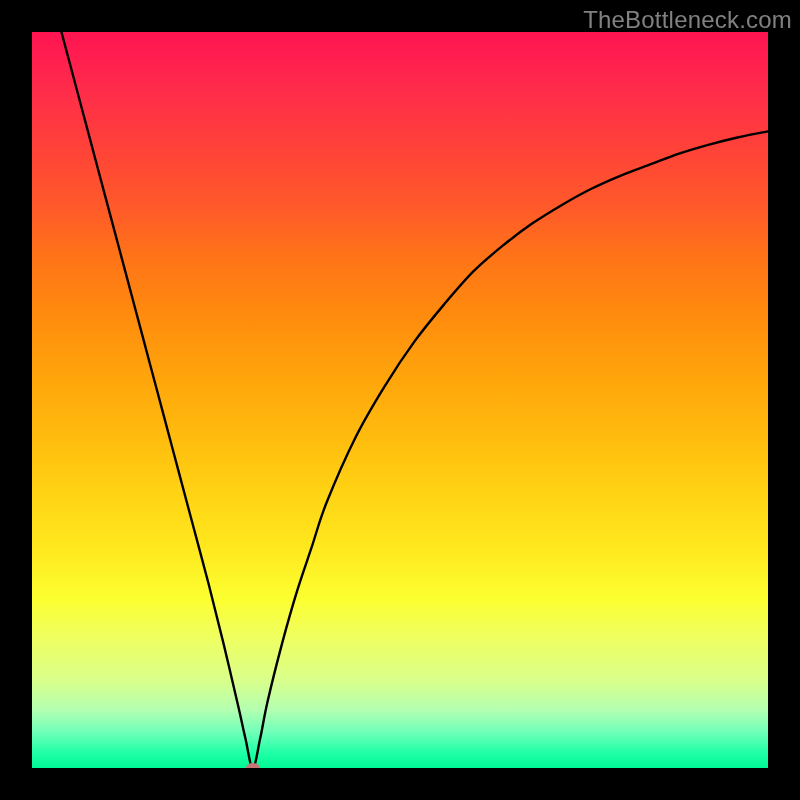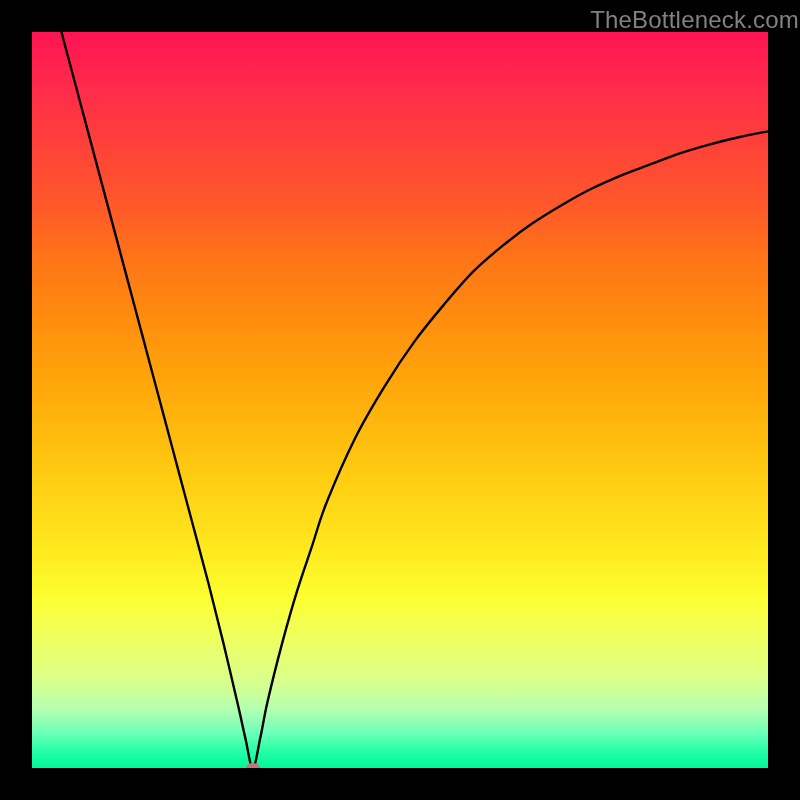--- a/index.html
+++ b/index.html
@@ -55,21 +55,21 @@
     position: absolute;
     width: 14px;
     height: 10px;
     border-radius: 50%;
     background: #c77575;
     transform: translate(-50%, -50%);
   }
   .watermark {
     position: absolute;
     top: 6px;
-    right: 1px;
+    right: 8px;
     color: #818181;
     font-size: 24px;
     font-weight: 400;
     letter-spacing: 0.2px;
     text-align: right;
   }
 </style>
 </head>
 <body>
 

